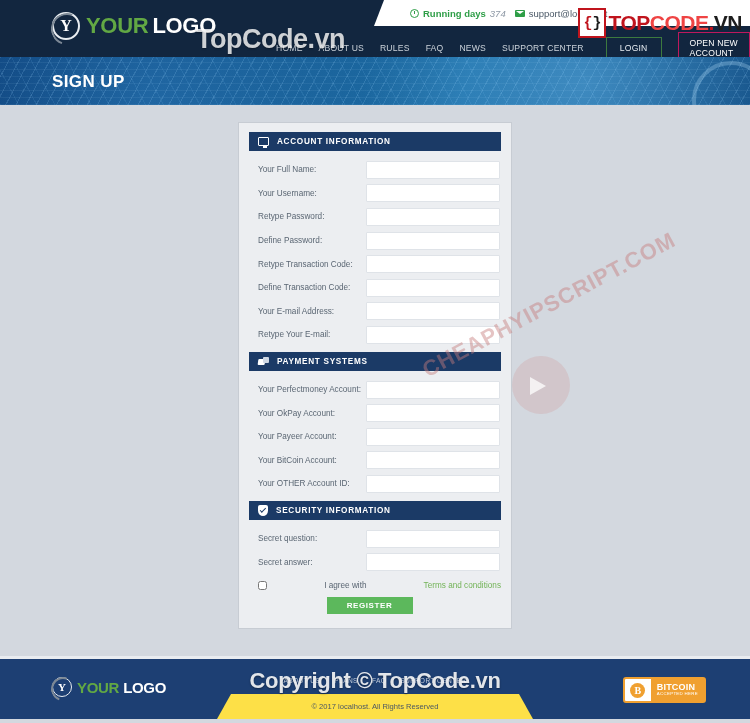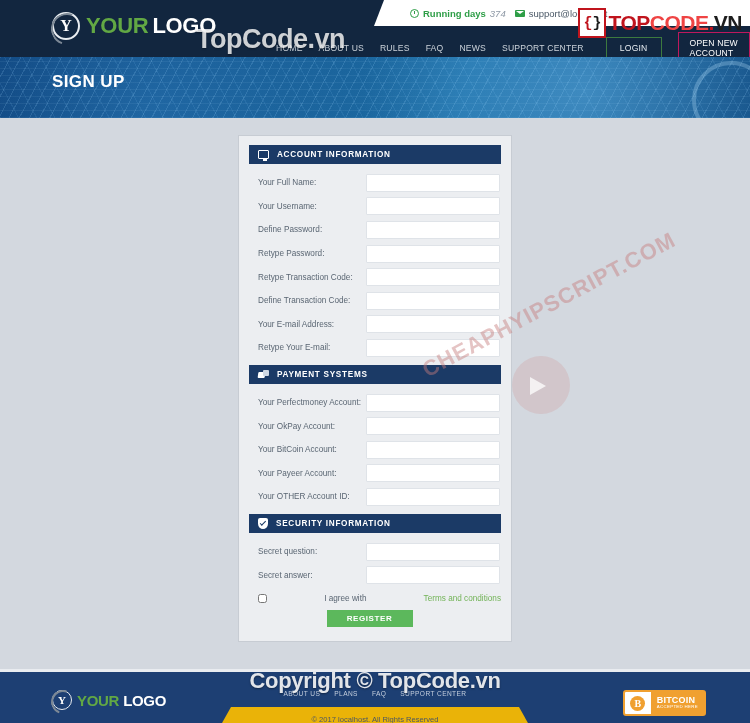--- a/index.html
+++ b/index.html
@@ -107,21 +107,21 @@
   .tc-badge .brace-r { color: #c0141d; }
   .tc-badge .brace-d { color: #1a1a1a; }
   .tc-text { font-size: 21px; font-weight: bold; letter-spacing: -0.5px; margin-left: 2px; }
   .tc-top { color: #c0141d; }
   .tc-code { color: #ef4444; }
   .tc-dot { color: #c0141d; }
   .tc-vn { color: #1e1e1e; }
 
   
   .banner {
-    position: relative; height: 61px; overflow: hidden;
+    position: relative; height: 48px; overflow: hidden;
     background:
       radial-gradient(circle at 78% 55%, rgba(110,190,240,0.45) 0%, rgba(110,190,240,0) 38%),
       radial-gradient(circle at 20% 85%, rgba(60,150,220,0.35) 0%, rgba(60,150,220,0) 45%),
       linear-gradient(100deg, #0c3f77 0%, #15598f 38%, #1d6fa8 62%, #0f4b82 100%);
   }
   .banner::before {
     content: ""; position: absolute; inset: 0;
     background-image:
       repeating-linear-gradient(118deg, rgba(160,215,255,0.16) 0px, rgba(160,215,255,0.16) 1px, transparent 1px, transparent 9px),
       repeating-linear-gradient(62deg, rgba(140,205,255,0.10) 0px, rgba(140,205,255,0.10) 1px, transparent 1px, transparent 16px),
@@ -216,21 +216,21 @@
   .footer-logo .logo-mark::before { width: 20px; height: 20px; left: -2px; }
   .footer-logo .logo-y { font-size: 11px; }
   .footer-logo .logo-text { font-size: 15px; }
   .footer-nav {
     position: absolute; left: 50%; transform: translateX(-50%); top: 18px;
     display: flex; gap: 14px; font-size: 6.6px; color: #c4cedd; letter-spacing: 0.4px;
   }
   .footer-nav a { color: #c4cedd; text-decoration: none; }
   .footer-notch {
     position: absolute; bottom: 0; left: 50%; transform: translateX(-50%);
-    width: 316px; height: 25px; background: #eab308;
+    width: 316px; height: 25px; background: #fde047;
     clip-path: polygon(14px 0, calc(100% - 14px) 0, 100% 100%, 0 100%);
     display: flex; align-items: center; justify-content: center;
   }
   .copyright { font-size: 7.6px; color: #4b5764; }
   .bitcoin-badge {
     position: absolute; right: 44px; top: 18px;
     display: flex; align-items: center; height: 26px;
     background: #f0a030; border-radius: 3px; overflow: hidden;
     border: 2px solid #f0a030;
   }
@@ -338,25 +338,25 @@
       <div class="field-list">
         <div class="field-row">
           <span class="field-label">Your Full Name:</span>
           <input class="field-input" type="text" placeholder="" style="">
         </div>
         <div class="field-row">
           <span class="field-label">Your Username:</span>
           <input class="field-input" type="text" placeholder="" style="">
         </div>
         <div class="field-row">
+          <span class="field-label">Retype Password:</span>
+          <input class="field-input" type="password" placeholder="" style="">
+        </div>
+        <div class="field-row">
           <span class="field-label">Define Password:</span>
-          <input class="field-input" type="password" placeholder="" style="">
-        </div>
-        <div class="field-row">
-          <span class="field-label">Retype Password:</span>
           <input class="field-input" type="password" placeholder="" style="">
         </div>
         <div class="field-row">
           <span class="field-label">Retype Transaction Code:</span>
           <input class="field-input" type="password" placeholder="" style="">
         </div>
         <div class="field-row">
           <span class="field-label">Define Transaction Code:</span>
           <input class="field-input" type="password" placeholder="" style="">
         </div>
@@ -377,25 +377,25 @@
       <div class="field-list">
         <div class="field-row">
           <span class="field-label">Your Perfectmoney Account:</span>
           <input class="field-input" type="text" placeholder="" style="">
         </div>
         <div class="field-row">
           <span class="field-label">Your OkPay Account:</span>
           <input class="field-input" type="text" placeholder="" style="">
         </div>
         <div class="field-row">
+          <span class="field-label">Your Payeer Account:</span>
+          <input class="field-input" type="text" placeholder="" style="">
+        </div>
+        <div class="field-row">
           <span class="field-label">Your BitCoin Account:</span>
-          <input class="field-input" type="text" placeholder="" style="">
-        </div>
-        <div class="field-row">
-          <span class="field-label">Your Payeer Account:</span>
           <input class="field-input" type="text" placeholder="" style="">
         </div>
         <div class="field-row">
           <span class="field-label">Your OTHER Account ID:</span>
           <input class="field-input" type="text" placeholder="" style="">
         </div>
       </div>
 
       <div class="section-head">
         <span class="sec-icon icon-shield"></span>

